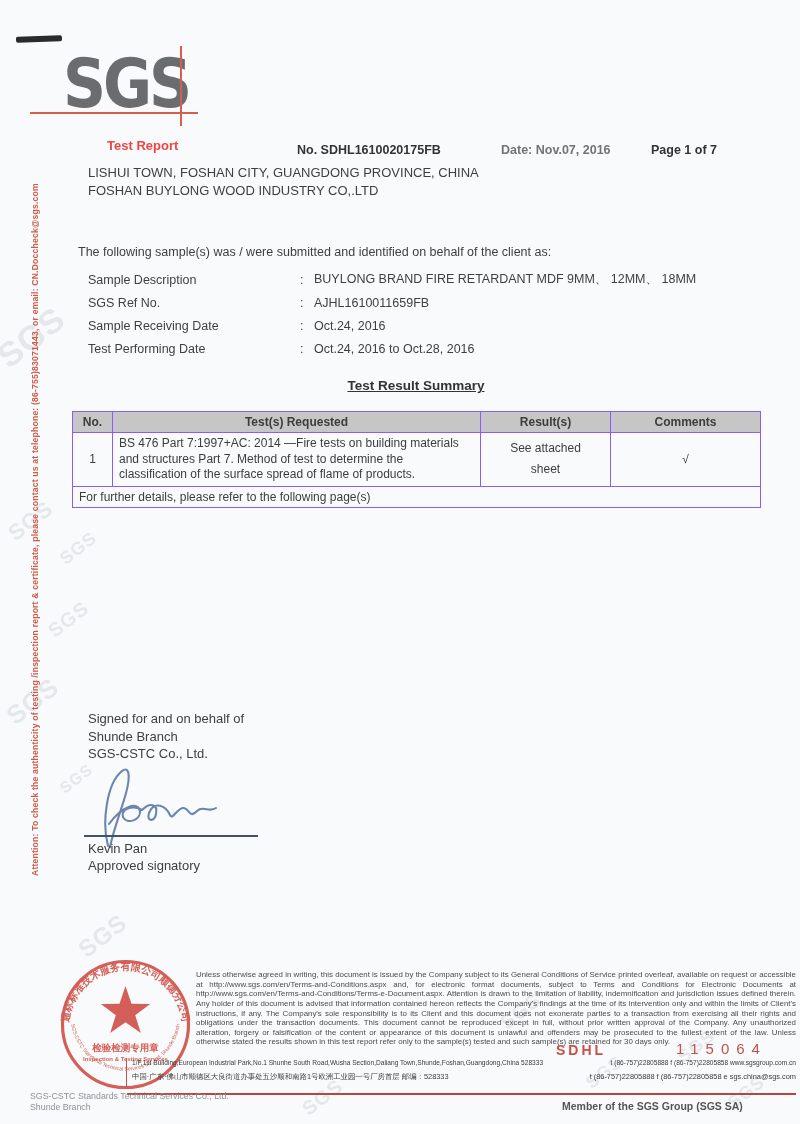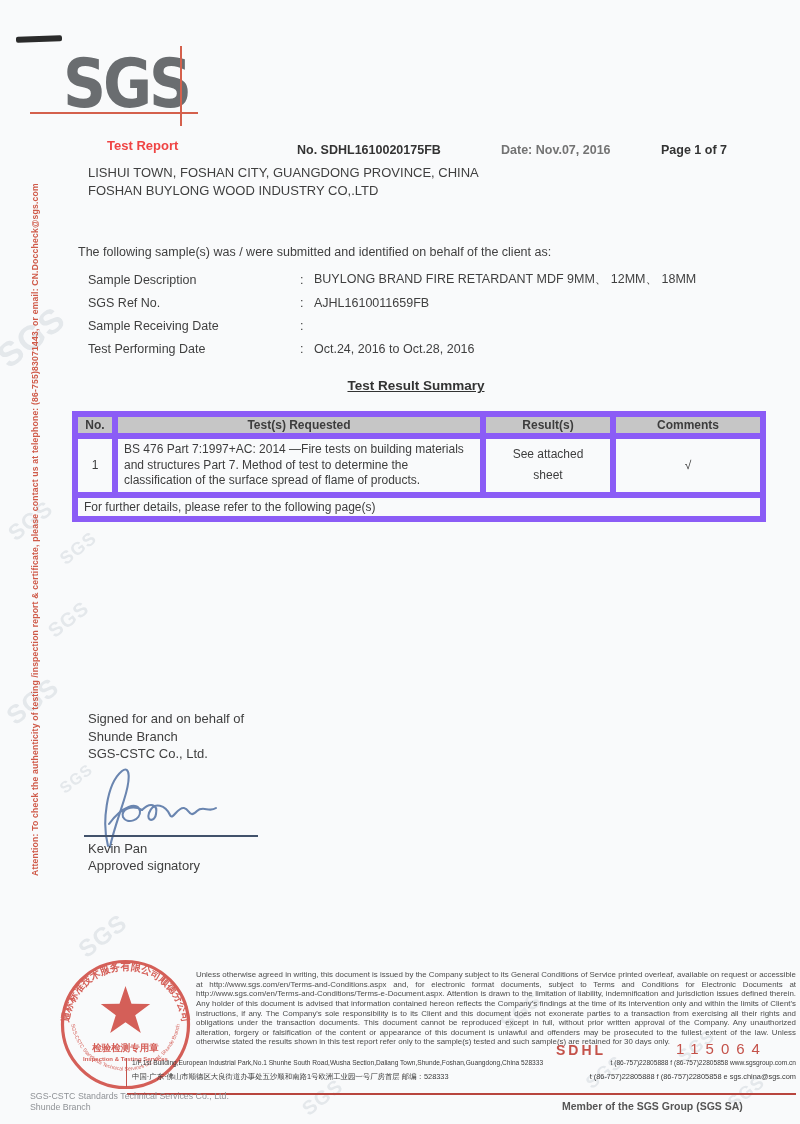--- a/index.html
+++ b/index.html
@@ -21,34 +21,34 @@
   
   .logo { position:absolute; left:63px; top:44px; font-family:"DejaVu Sans", sans-serif;
     font-size:57px; font-weight:bold; color:#6a6d70; letter-spacing:-3px;
     transform:scale(1.05,1.18); transform-origin:0 0; }
   .cross-v { position:absolute; left:180px; top:46px; width:1.5px; height:80px; background:#d4604c; }
   .cross-h { position:absolute; left:30px; top:112px; width:168px; height:1.5px; background:#d4604c; }
   
   .title { position:absolute; left:107px; top:138px; font-size:13px; font-weight:bold; color:#ef4444; }
   .report-no { position:absolute; left:297px; top:143px; font-size:12.5px; font-weight:bold; color:#333; }
   .hdr-date  { position:absolute; left:501px; top:143px; font-size:12.5px; font-weight:bold; color:#737373; }
-  .hdr-page  { position:absolute; left:651px; top:143px; font-size:12.5px; font-weight:bold; color:#333;margin-left:10px; }
+  .hdr-page  { position:absolute; left:651px; top:143px; font-size:12.5px; font-weight:bold; color:#333; }
   
   .client { position:absolute; left:88px; top:164px; font-size:13px; line-height:18px; color:#3f3f3f; }
   
   .intro { position:absolute; left:78px; top:245px; font-size:12.5px; color:#3f3f3f; }
   .details { position:absolute; left:88px; top:268px; font-size:12.5px; color:#3f3f3f; }
   .detail-row { display:grid; grid-template-columns:212px 14px auto; height:23px; align-items:center; }
   
   .summary-title { position:absolute; left:72px; top:378px; width:688px; text-align:center;
     font-size:13.5px; font-weight:bold; text-decoration:underline; color:#333; }
   
   .tbl { position:absolute; left:72px; top:411px; width:688px; border-collapse:collapse;
     table-layout:fixed; font-size:12px; color:#3d3d3d; }
-  .tbl th, .tbl td { border:6px solid #8b5cf6; }
+  .tbl th, .tbl td { border:1px solid #8b5cf6; }
   .tbl { border:1.5px solid #4a4a4a; }
   .tbl th { background:#c6c6c6; font-weight:bold; text-align:center; height:21px; padding:1px 2px; }
   .cell-no { text-align:center; }
   .cell-test { padding:3px 6px; line-height:15.5px; }
   .cell-result { text-align:center; line-height:21px; }
   .cell-comments { text-align:center; }
   .tbl .footer-cell { height:21px; padding:2px 6px; }
   
   .sig-block { position:absolute; left:88px; top:710px; font-size:13px; line-height:17.5px; color:#3f3f3f; }
   .sig-svg { position:absolute; left:78px; top:762px; }
@@ -121,20 +121,21 @@
       <span>BUYLONG BRAND FIRE RETARDANT MDF 9MM、 12MM、 18MM</span>
     </div>
     <div class="detail-row">
       <span>SGS Ref No.</span>
       <span>:</span>
       <span>AJHL1610011659FB</span>
     </div>
     <div class="detail-row">
       <span>Sample Receiving Date</span>
       <span>:</span>
+      <span>Oct.24, 2016</span>
     </div>
     <div class="detail-row">
       <span>Test Performing Date</span>
       <span>:</span>
       <span>Oct.24, 2016 to Oct.28, 2016</span>
     </div>
   </div>
 
   <div class="summary-title">Test Result Summary</div>
 

